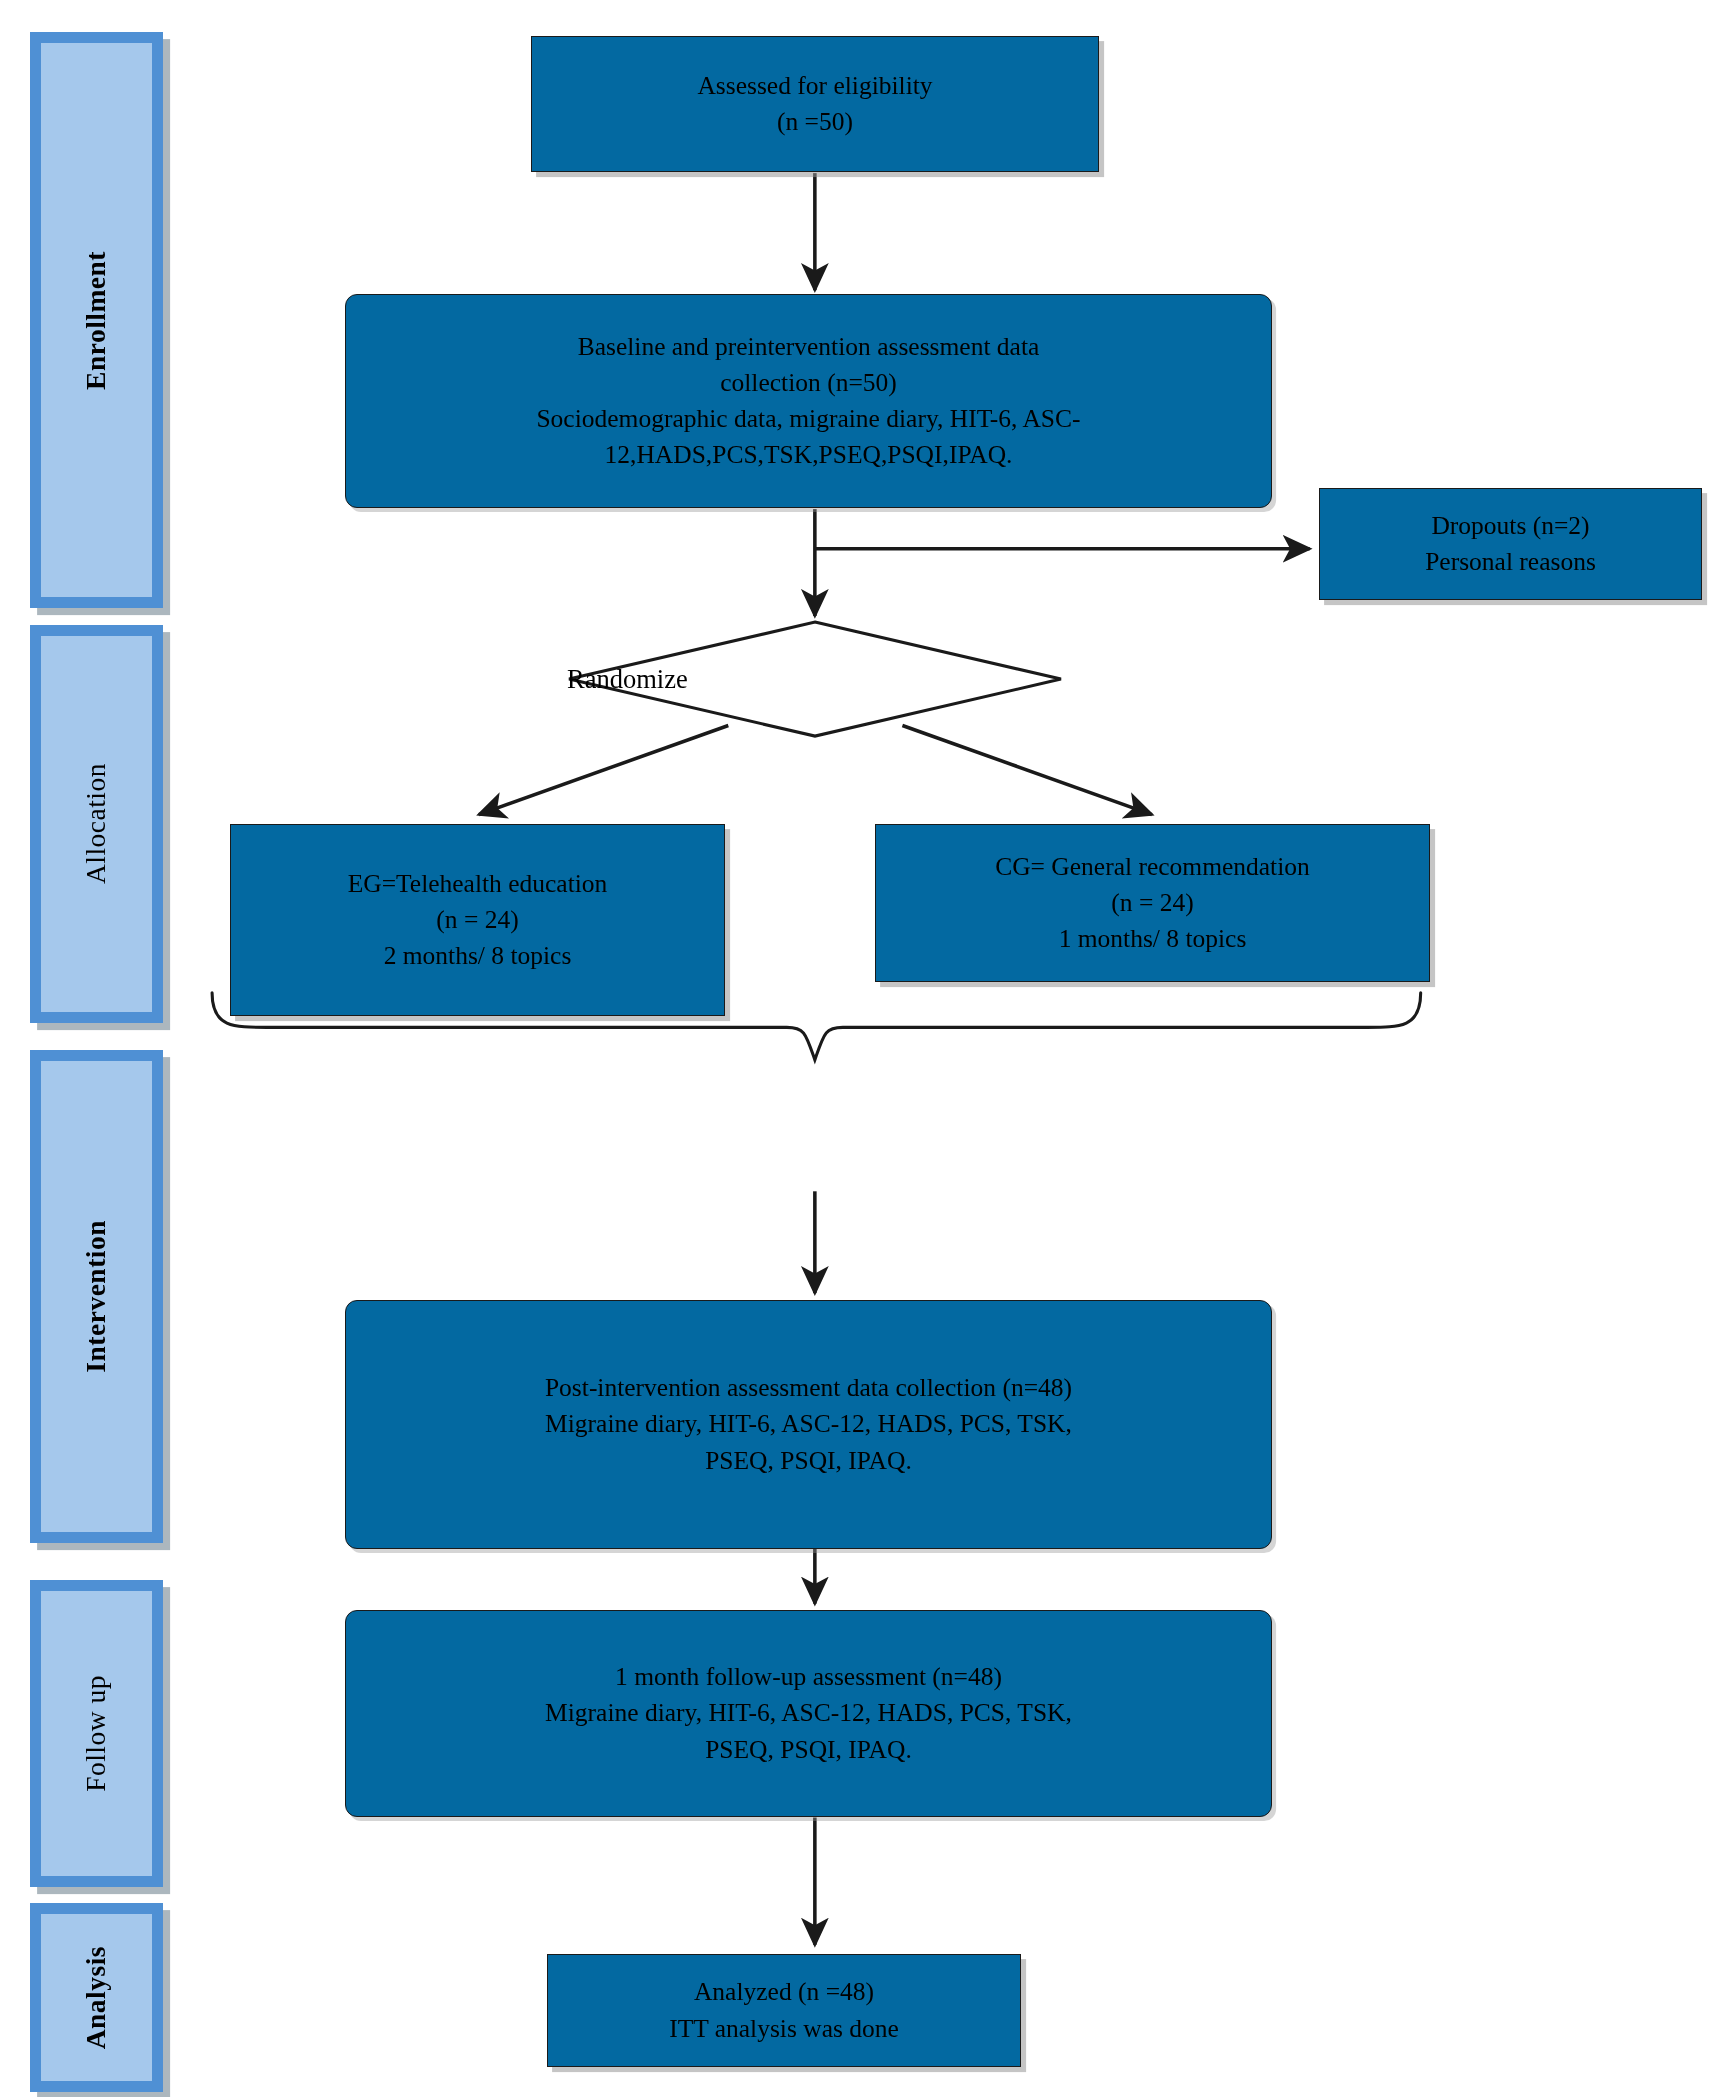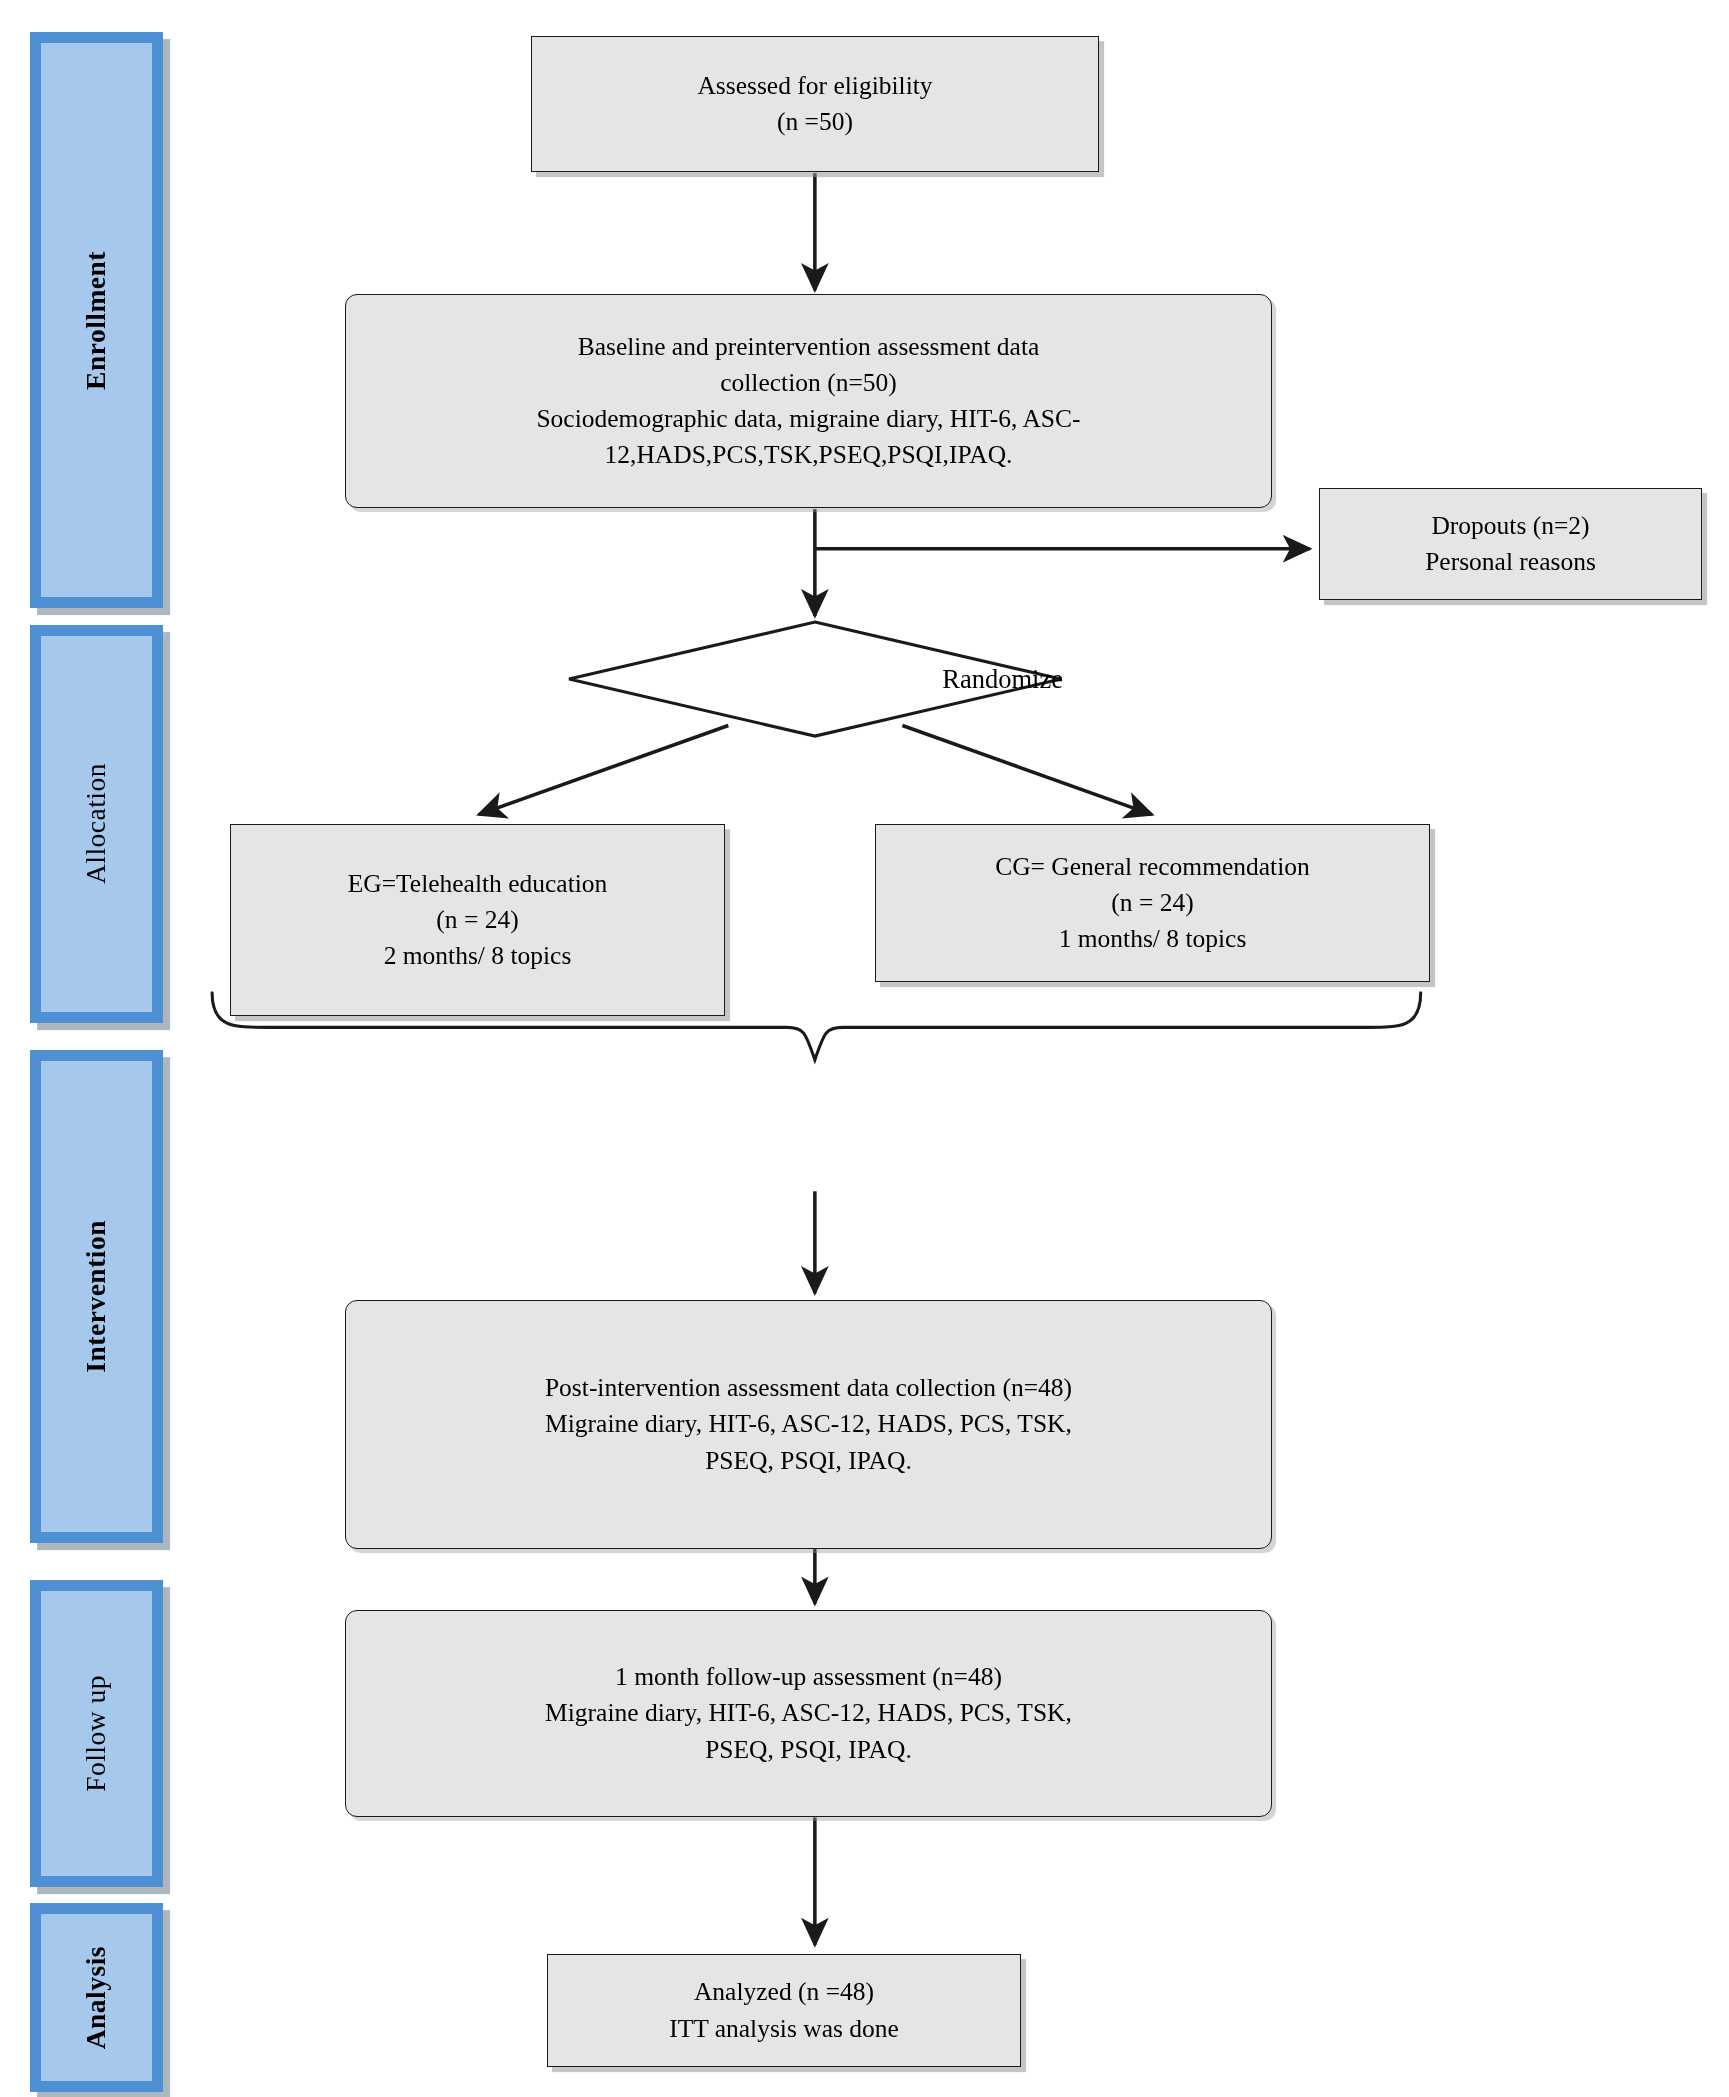--- a/index.html
+++ b/index.html
@@ -38,21 +38,21 @@
     color: #000000;
     white-space: nowrap;
     font-family: "Liberation Serif", "DejaVu Serif", serif;
   }
   .stage-label.bold { font-weight: bold; }
 
   
   .node {
     position: absolute;
     box-sizing: border-box;
-    background: #e5e5e5;
+    background: #0369a1;
     border: 1.5px solid #1a1a1a;
     display: flex;
     align-items: center;
     justify-content: center;
     text-align: center;
     box-shadow: 5.1px 5.1px 0 0 rgba(150,150,150,0.55);
   }
   .node.rounded {
     border-radius: 12px;
     box-shadow: 4.1px 4.1px 0 0 rgba(150,150,150,0.40);
@@ -63,21 +63,21 @@
     padding: 0 12.2px;
     white-space: pre-line;
     font-family: "Liberation Serif", "DejaVu Serif", serif;
   }
 
   
   .diamond-wrap {
     position: absolute;
     display: flex;
     align-items: center;
-    justify-content: flex-end;
+    justify-content: flex-start;
   }
   .diamond-wrap svg { position: absolute; inset: 0; }
   .diamond-text {
     position: relative;
     font-size: 26.5px;
     font-family: "Liberation Serif", "DejaVu Serif", serif;
     color: #000;
   }
 
   

